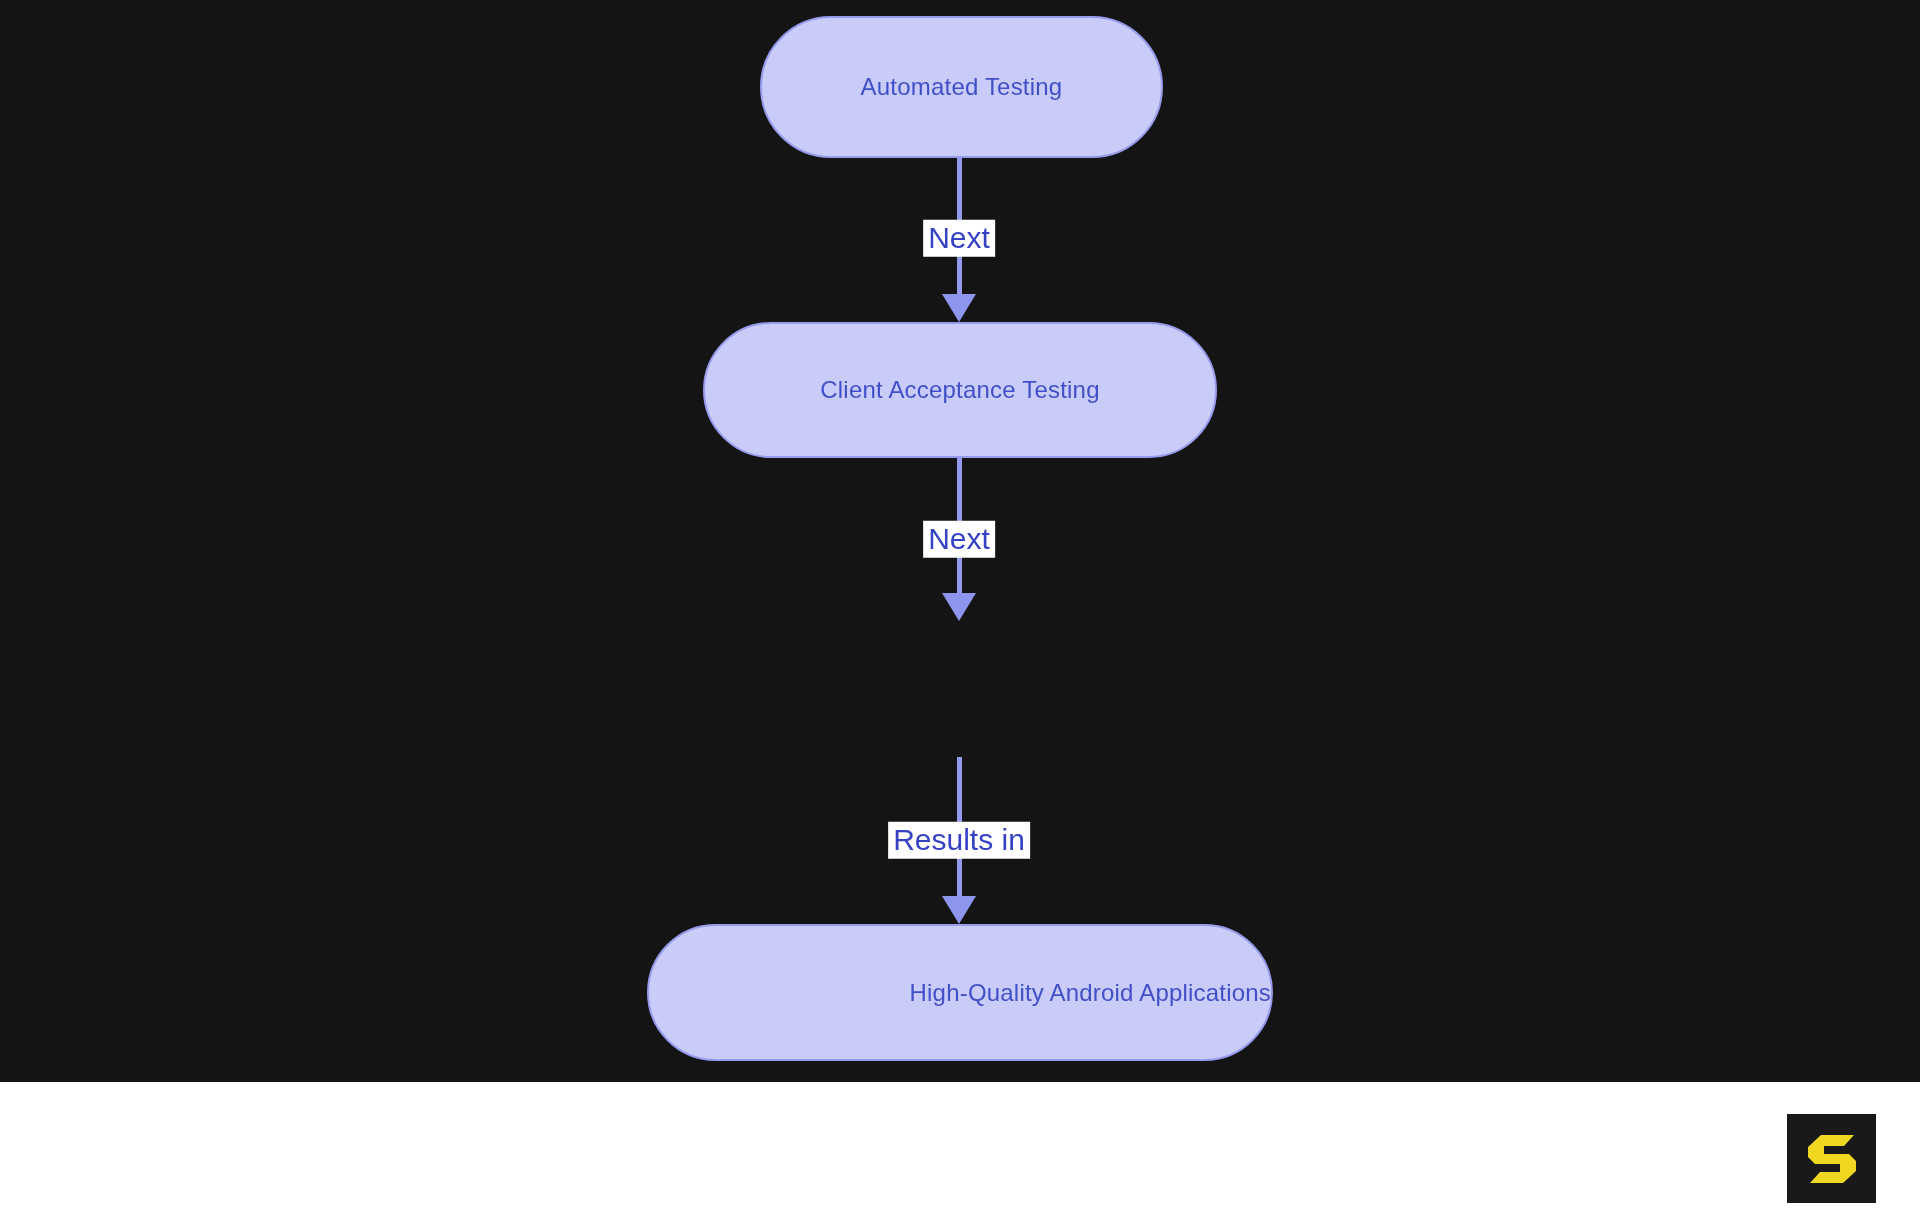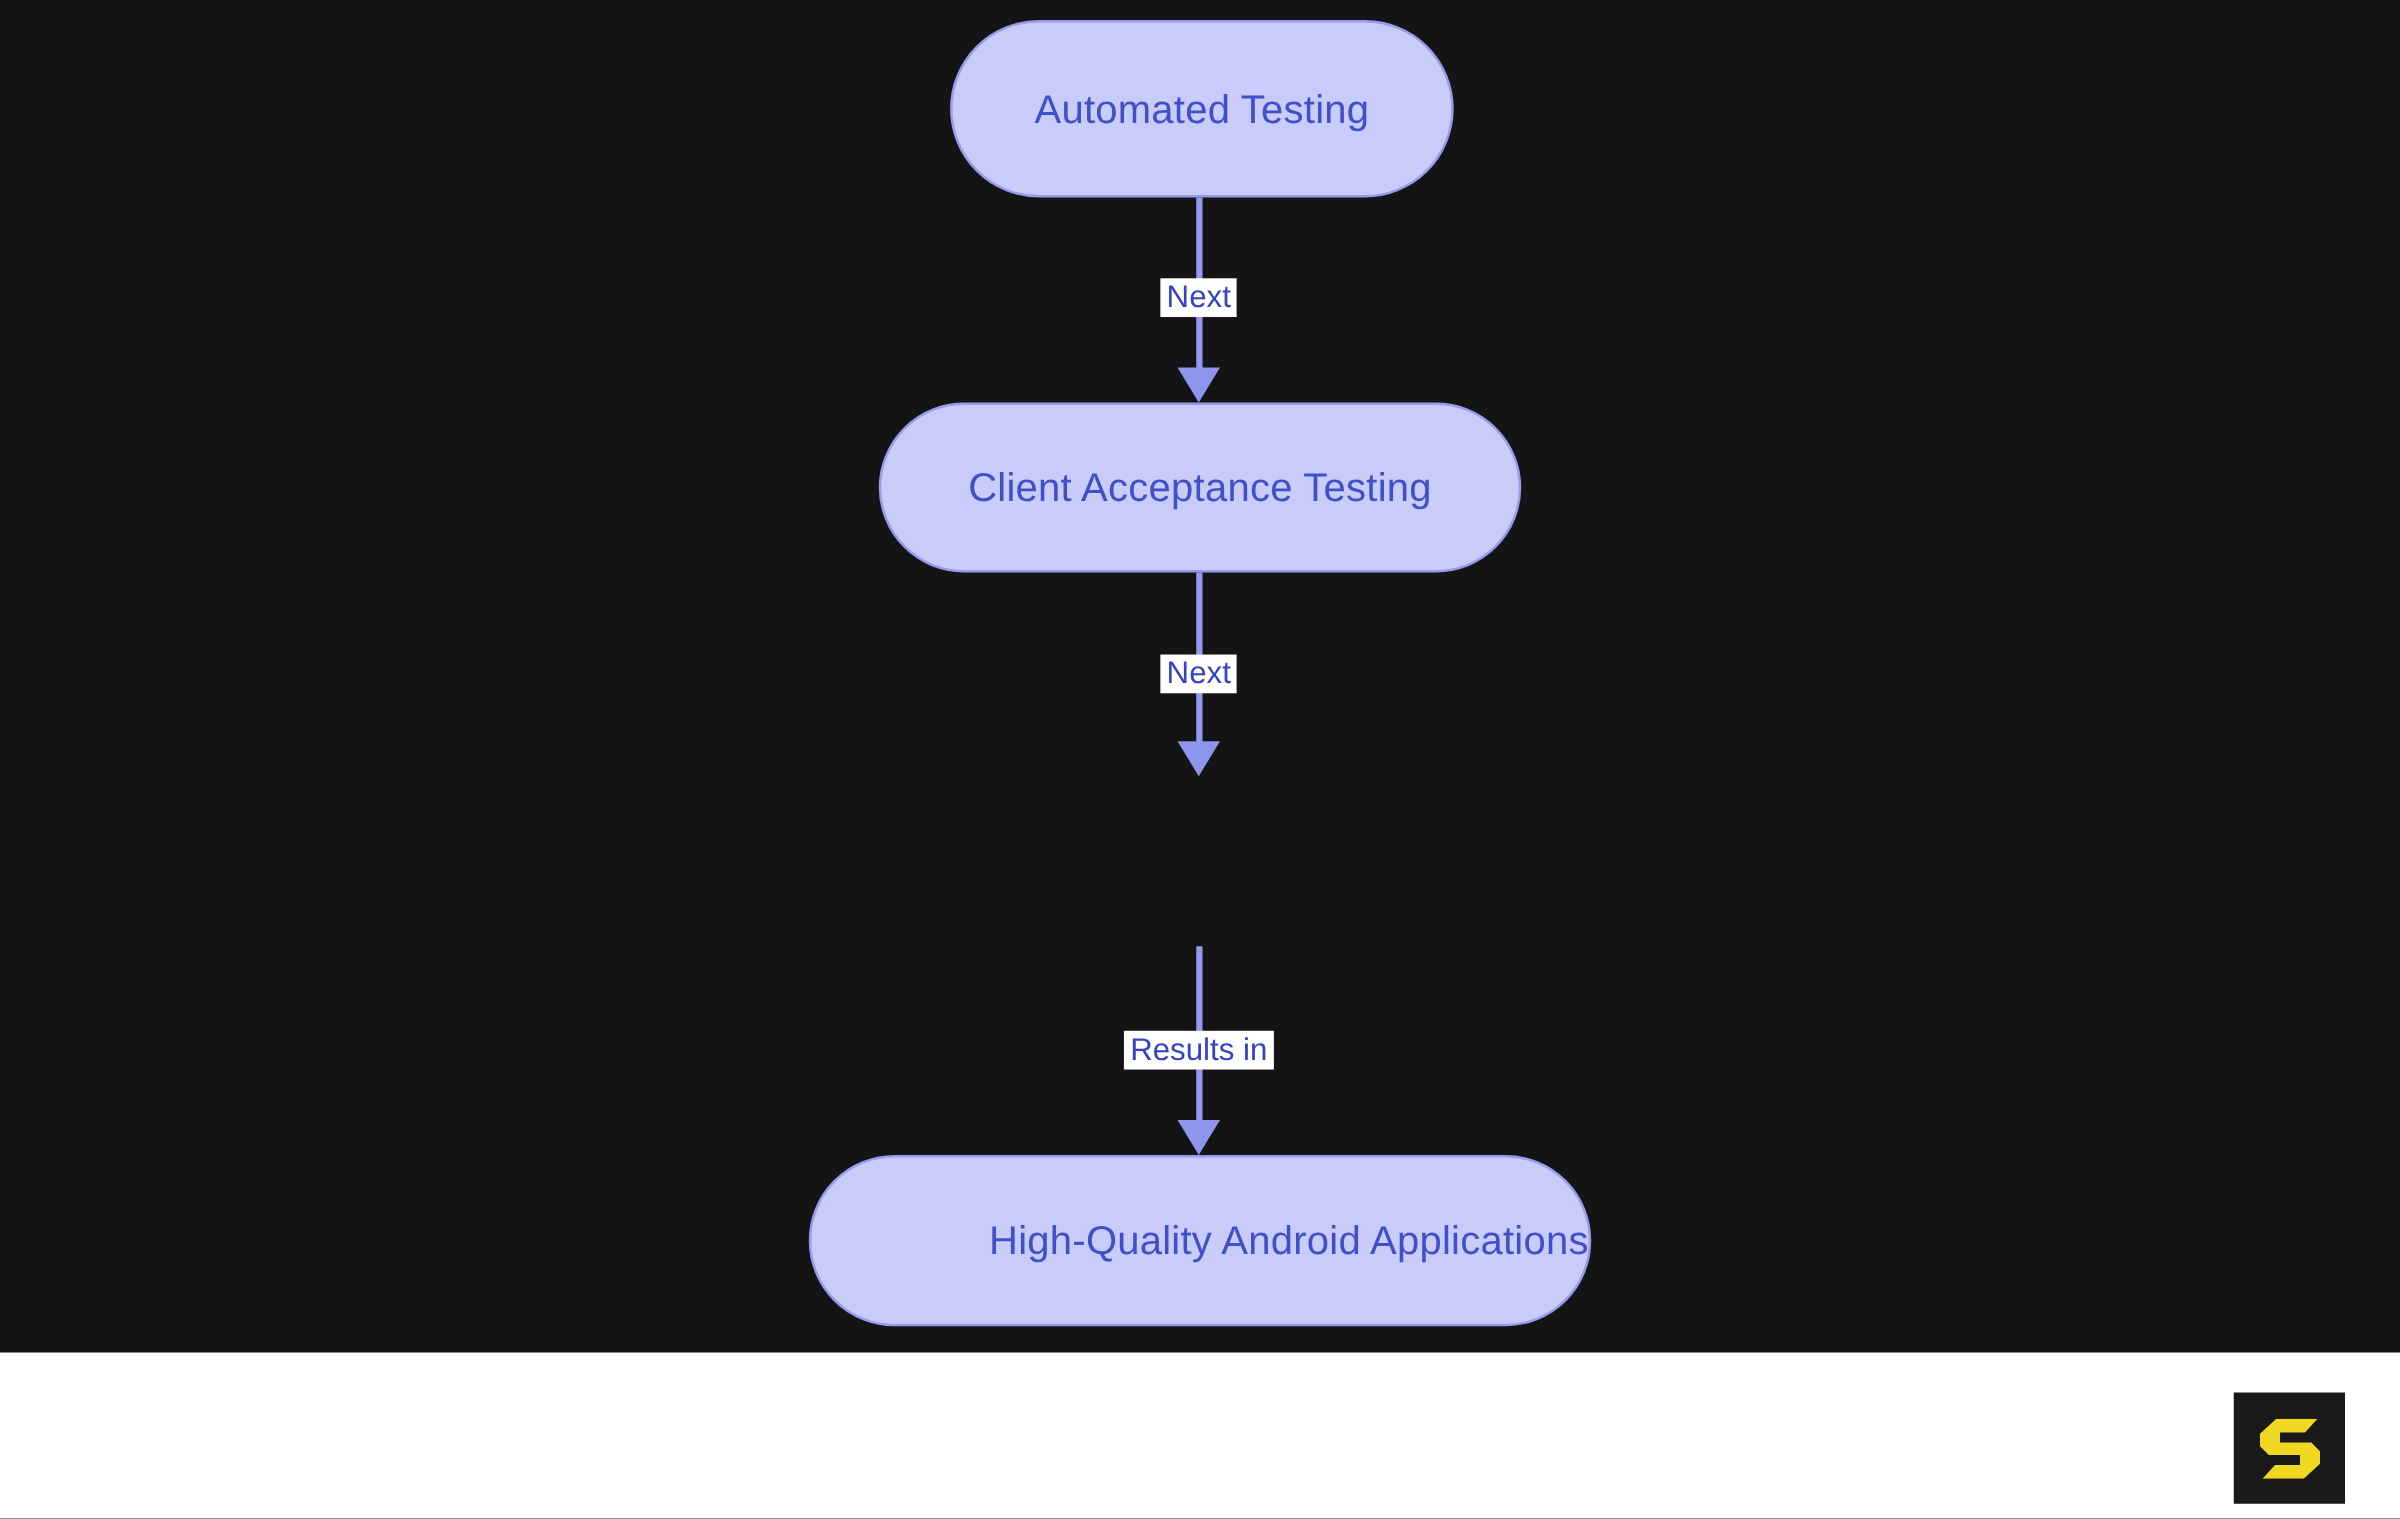--- a/index.html
+++ b/index.html
@@ -20,21 +20,21 @@
   .node {
     position: absolute;
     display: flex;
     align-items: center;
     justify-content: center;
     background: var(--node-fill, #c9cbf8);
     border: 2.5px solid var(--node-border, #969bee);
     border-radius: 72px;
     box-sizing: border-box;
     color: var(--node-text, #4150c8);
-    font-size: 32px;
+    font-size: 24px;
     font-weight: 500;
     text-align: center;
     letter-spacing: 0.2px;
   }
   .node-0 { left: 760px; top: 16px;  width: 403px; height: 142px; }
   .node-1 { left: 703px; top: 322px; width: 514px; height: 136px; }
   .node-2 { left: 651px; top: 621px; width: 620px; height: 136px; }
   .node-3 { left: 647px; top: 924px; width: 626px; height: 137px; justify-content: flex-end; }
 
   .edge-line {
@@ -58,21 +58,21 @@
   .head-0 { top: 294px; }
   .head-1 { top: 593px; }
   .head-2 { top: 896px; }
 
   .edge-label {
     position: absolute;
     left: 959px;
     transform: translate(-50%, -50%);
     background: var(--edge-label-background, #ffffff);
     color: var(--edge-label-text, #3642c4);
-    font-size: 25px;
+    font-size: 30px;
     font-weight: 500;
     line-height: 1.15;
     padding: 1px 5px;
     white-space: nowrap;
   }
   .elabel-0 { top: 238px; }
   .elabel-1 { top: 539px; }
   .elabel-2 { top: 840px; text-align: center; }
 
   .footer {

